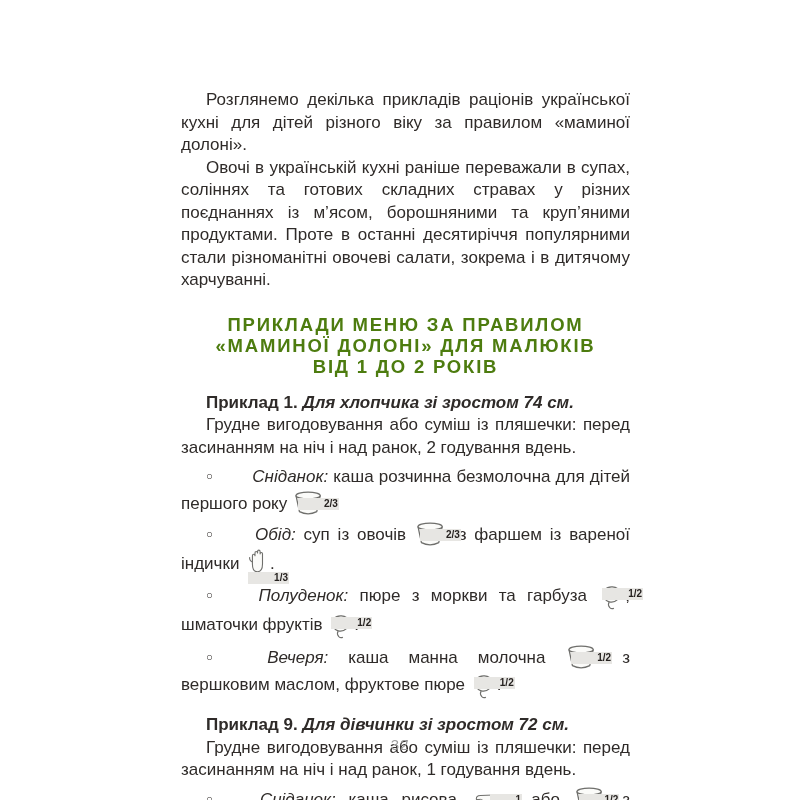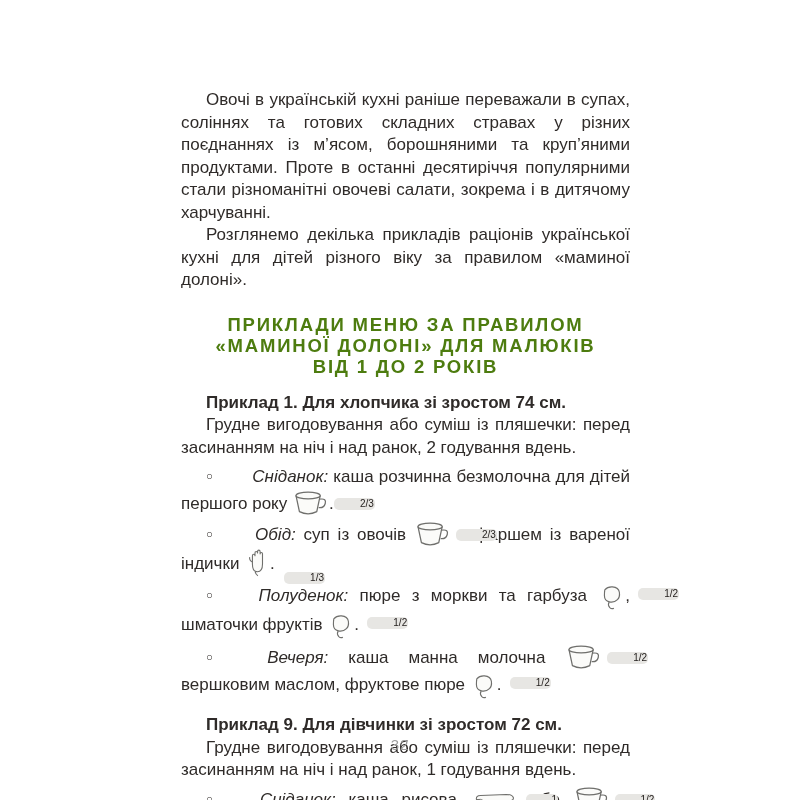--- a/index.html
+++ b/index.html
@@ -5,49 +5,49 @@
   html,body{margin:0;padding:0;width:800px;height:800px;background:#ffffff;overflow:hidden;}
   body{font-family:"Liberation Sans",sans-serif;color:#2f2b29;position:relative;}
   .page{position:absolute;inset:0;background:#ffffff;}
   .content{position:absolute;left:181px;top:89px;width:449px;}
   .para{font-size:17px;line-height:22.5px;text-align:justify;text-indent:25px;margin:0;}
   .heading{text-align:center;font-size:18.5px;line-height:21px;letter-spacing:1.8px;
            font-weight:bold;margin:22px 0 15px;color:#4d7c0f;font-family:"Liberation Sans",sans-serif;}
   .example{margin-top:0;}
   .example + .example{margin-top:14px;}
   .ex-title{margin-bottom:0;}
-  .ex-title .bi{font-weight:bold;}
+  .ex-title .bi{font-weight:bold;font-style:italic;}
   .ex-title .b{font-weight:bold;margin-top:12px;}
   .meals{margin-top:3px;}
   .meal{font-size:17px;line-height:27px;text-align:justify;text-indent:25px;margin:4px 0 0;}
   .meal em{font-style:italic;margin-left:32px;}
   .bullet{font-size:11.5px;vertical-align:2px;padding-right:7px;}
   .icon-wrap{display:inline-block;position:relative;margin:0 2px;}
   .icon-wrap svg{display:block;}
   .icon-cup{vertical-align:-7px;}
   .icon-palm{vertical-align:-9px;}
   .icon-fist{vertical-align:-10px;}
   .icon-flat{vertical-align:-4px;}
-  .fraction{position:absolute;font-weight:normal;font-size:10px;line-height:12px;
-            background:#e7e6e3;border-radius:5px;padding:0 1px;color:#262220;white-space:nowrap;margin-left:36px;}
+  .fraction{position:absolute;font-weight:bold;font-size:10px;line-height:12px;
+            background:#e7e6e3;border-radius:0;padding:0 1px;color:#262220;white-space:nowrap;}
   .icon-cup .fraction{left:4px;top:8px;}
   .icon-palm .fraction{left:2px;top:24px;}
   .icon-fist .fraction{left:2px;top:5px;}
   .icon-flat .fraction{left:18px;top:3px;}
   .page-number{position:absolute;left:0;right:0;top:736px;text-align:center;
                font-size:15px;letter-spacing:1px;color:#9c9c9c;}
 </style>
 </head>
 <body>
 
 <div class="page">
   <div class="content">
 
+    <p class="para">Розглянемо декілька прикладів раціонів української кухні для дітей різного віку за правилом «маминої долоні».</p>
     <p class="para">Овочі в українській кухні раніше переважали в супах, соліннях та готових складних стравах у різних поєднаннях із м’ясом, борошняними та круп’яними продуктами. Проте в останні десятиріччя популярними стали різноманітні овочеві салати, зокрема і в дитячому харчуванні.</p>
-    <p class="para">Розглянемо декілька прикладів раціонів української кухні для дітей різного віку за правилом «маминої долоні».</p>
 
     <h2 class="heading">
       <span>ПРИКЛАДИ МЕНЮ ЗА ПРАВИЛОМ</span><br>
       <span>«МАМИНОЇ ДОЛОНІ» ДЛЯ МАЛЮКІВ</span><br>
       <span>ВІД 1 ДО 2 РОКІВ</span>
     </h2>
 
     <section class="example">
       <p class="para ex-title"><span class="b">Приклад 1.</span><span> </span><span class="bi">Для хлопчика зі зростом 74 см.</span></p>
       <p class="para">Грудне вигодовування або суміш із пляшечки: перед засинанням на ніч і над ранок, 2 годування вдень.</p>

